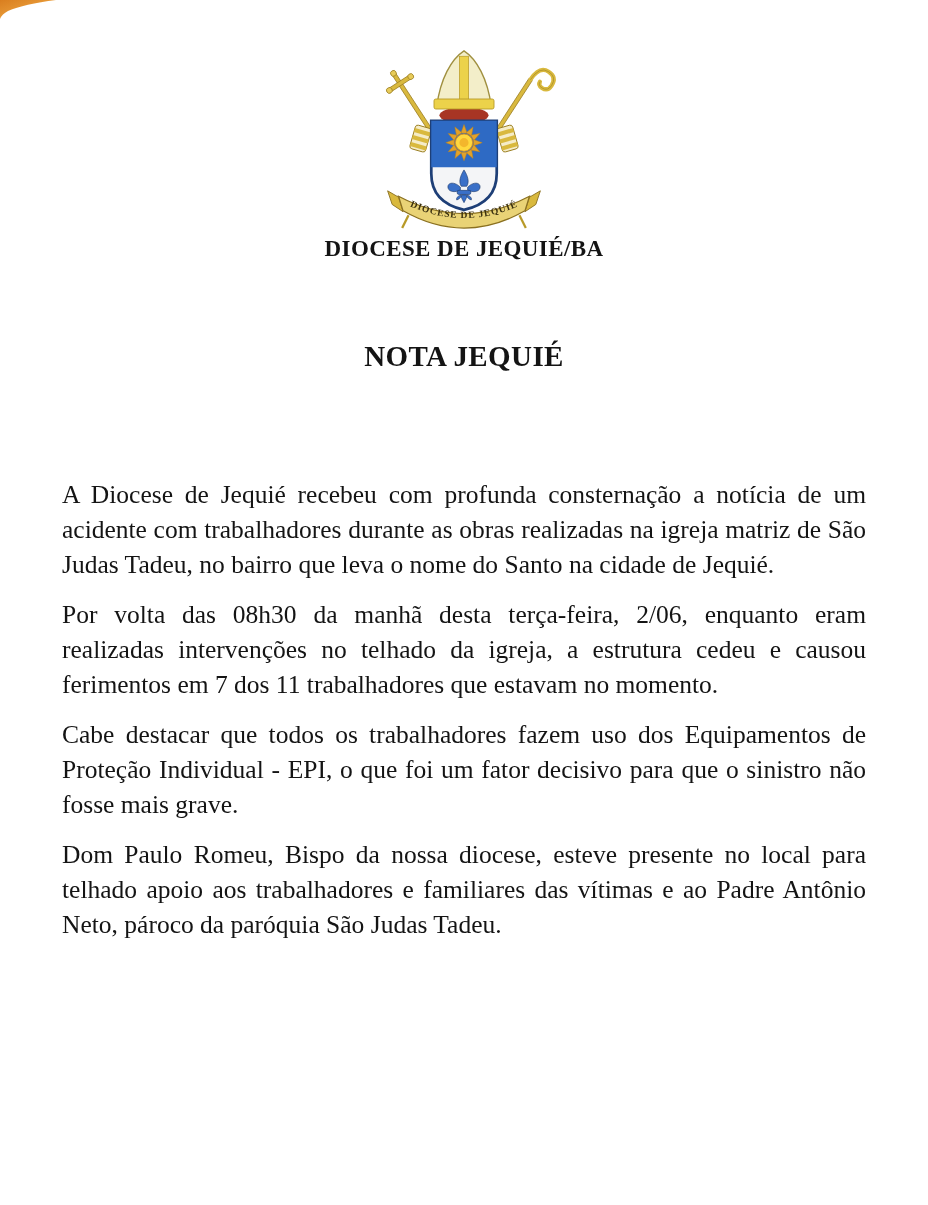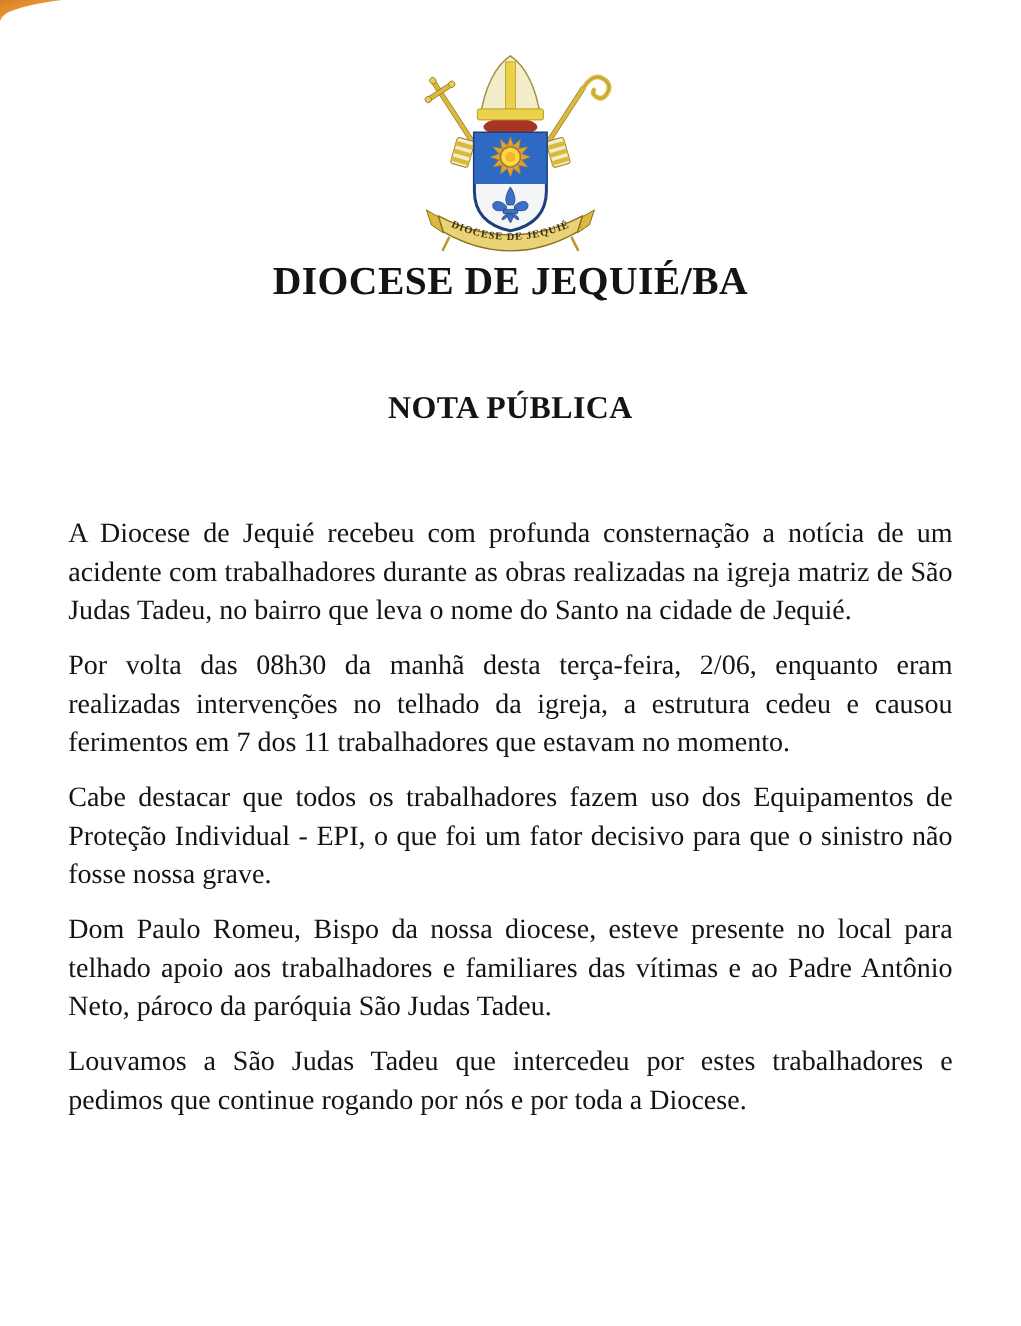--- a/index.html
+++ b/index.html
@@ -19,36 +19,36 @@
     width: 60px; height: 20px;
   }
   .crest-wrap {
     display: flex;
     justify-content: center;
     padding-top: 48px;
   }
   .org-title {
     text-align: center;
     font-weight: bold;
-    font-size: 36px;
+    font-size: 23px;
     line-height: 1.1;
     margin-top: 6px;
     letter-spacing: 0.4px;
   }
   .doc-title {
     text-align: center;
     font-weight: bold;
     font-size: 29px;
     line-height: 1.1;
     margin-top: 80px;
     letter-spacing: 0.4px;
   }
   .body-text {
     padding: 0 62px;
-    margin-top: 80px;
+    margin-top: 104px;
   }
   .body-text p {
     font-size: 25.5px;
     line-height: 35px;
     text-align: justify;
     margin: 0 0 15px 0;
   }
   .signature {
     text-align: center;
     font-size: 25.5px;
@@ -154,24 +154,23 @@
         <path d="M38,163 Q110,201 182,163 L177,179 Q110,217 43,179 Z" fill="#e9d376" stroke="#8a7020" stroke-width="1.3"></path>
         <text font-family="Liberation Serif, serif" font-size="10.5" font-weight="bold" letter-spacing="1" fill="#3a3010" text-anchor="middle">
           <textPath href="#banner-path" startOffset="50%">DIOCESE DE JEQUIÉ</textPath>
         </text>
       </g>
     </svg>
   </div>
 
   <div class="org-title">DIOCESE DE JEQUIÉ/BA</div>
 
-  <div class="doc-title">NOTA PÚBLICA</div>
+  <div class="doc-title">NOTA JEQUIÉ</div>
 
   <div class="body-text">
     <p>A Diocese de Jequié recebeu com profunda consternação a notícia de um acidente com trabalhadores durante as obras realizadas na igreja matriz de São Judas Tadeu, no bairro que leva o nome do Santo na cidade de Jequié.</p>
     <p>Por volta das 08h30 da manhã desta terça-feira, 2/06, enquanto eram realizadas intervenções no telhado da igreja, a estrutura cedeu e causou ferimentos em 7 dos 11 trabalhadores que estavam no momento.</p>
-    <p>Cabe destacar que todos os trabalhadores fazem uso dos Equipamentos de Proteção Individual - EPI, o que foi um fator decisivo para que o sinistro não fosse nossa grave.</p>
+    <p>Cabe destacar que todos os trabalhadores fazem uso dos Equipamentos de Proteção Individual - EPI, o que foi um fator decisivo para que o sinistro não fosse mais grave.</p>
     <p>Dom Paulo Romeu, Bispo da nossa diocese, esteve presente no local para telhado apoio aos trabalhadores e familiares das vítimas e ao Padre Antônio Neto, pároco da paróquia São Judas Tadeu.</p>
-    <p>Louvamos a São Judas Tadeu que intercedeu por estes trabalhadores e pedimos que continue rogando por nós e por toda a Diocese.</p>
   </div>
 
 
 </div>
 
 </body></html>

